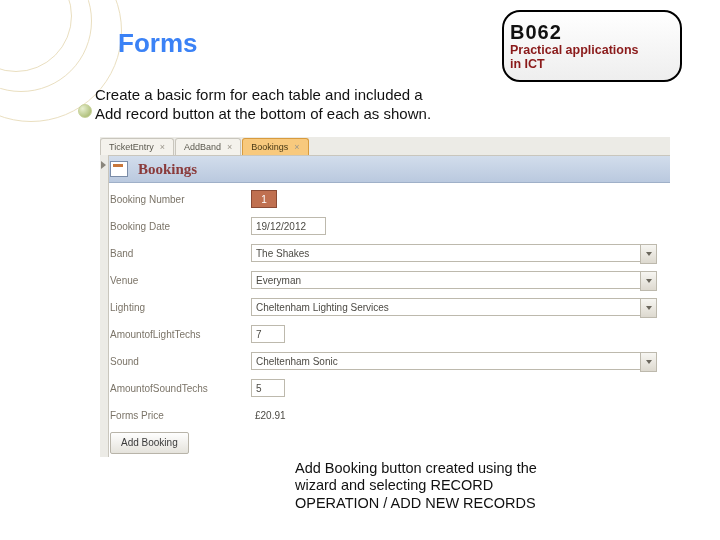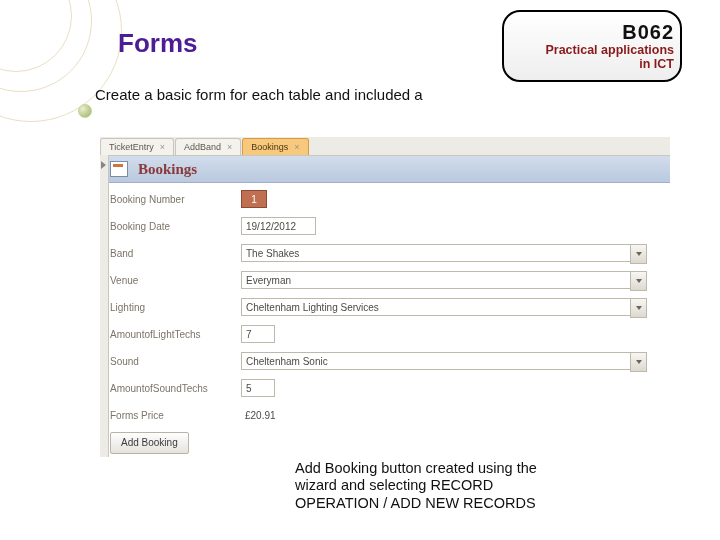--- a/index.html
+++ b/index.html
@@ -1,37 +1,37 @@
 <!DOCTYPE html>
 <html><head>
 <meta charset="utf-8">
 <style>
 html,body{margin:0;padding:0;width:720px;height:540px;background:#fff;font-family:Arial,Helvetica,sans-serif;position:relative;overflow:hidden}
 .bg-circle{position:absolute;border:1px solid #eadfc0;border-radius:50%}
 .c1{width:180px;height:180px;left:-60px;top:-60px}
 .c2{width:140px;height:140px;left:-50px;top:-50px}
 .c3{width:110px;height:110px;left:-40px;top:-40px}
-.slide-title{position:absolute;left:118px;top:28px;font-size:26px;font-weight:bold;color:#4c1d95}
-.badge{position:absolute;right:38px;top:10px;width:180px;height:72px;border:2px solid #000;border-radius:18px;background:linear-gradient(#fff,#eee);display:flex;flex-direction:column;align-items:flex-end;justify-content:center;padding:2px 6px;box-sizing:border-box}
+.slide-title{position:absolute;left:118px;top:28px;font-size:26px;font-weight:bold;color:#3b82f6}
+.badge{position:absolute;right:38px;top:10px;width:180px;height:72px;border:2px solid #000;border-radius:18px;background:linear-gradient(#fff,#eee);display:flex;flex-direction:column;align-items:flex-start;justify-content:center;padding:2px 6px;box-sizing:border-box}
 .badge-code{font-family:'Arial Black',sans-serif;font-size:20px;font-weight:900;color:#111;letter-spacing:1px}
 .badge-line{font-family:'Arial Black',sans-serif;font-size:12.5px;font-weight:900;color:#8a1a1a;line-height:1.1;text-align:center}
 .intro{position:absolute;left:95px;top:86px;font-size:15px;line-height:1.25;color:#111}
 .bullet{position:absolute;left:78px;top:104px;width:12px;height:12px;border-radius:50%;background:radial-gradient(circle at 30% 30%,#e8f0d0,#9db060);border:1px solid #c7d198}
 .screenshot{position:absolute;left:100px;top:137px;width:570px;height:320px;background:#fff}
 .tabbar{height:18px;background:#ecebe6;border-bottom:1px solid #c9c6bd;display:flex;align-items:flex-end;font-size:9px;color:#5a584e}
 .tab{height:16px;display:flex;align-items:center;padding:0 8px;border:1px solid #c9c6bd;border-bottom:none;background:#f4f2ec;margin-right:1px;border-radius:3px 3px 0 0}
 .tab.active{background:#f8c97d;border-color:#d89b3e;color:#4a3a16}
 .tab .x{margin-left:6px;color:#9a958a;font-size:9px}
 .formhdr{height:26px;background:linear-gradient(#d2ddec,#bac9df);border-bottom:1px solid #9fb0c8;display:flex;align-items:center;padding-left:10px}
 .formhdr-icon{width:16px;height:14px;background:#fff;border:1px solid #7a8ca8;margin-right:10px;position:relative}
 .formhdr-icon::before{content:"";position:absolute;left:2px;top:2px;width:10px;height:3px;background:#c9773a}
 .formhdr-title{color:#8a3a3a;font-family:Georgia,serif;font-size:15px;font-weight:bold}
 .formbody{background:#fff;padding:6px 0 0 0}
 .row{display:flex;align-items:center;margin:0 0 7px 10px;height:20px}
-.lbl{width:131px;font-size:10px;color:#7b7468}
+.lbl{width:141px;font-size:10px;color:#7b7468}
 .fld{position:relative;height:18px;border:1px solid #bdb9ad;background:#fff;font-size:10px;color:#4c4a44;display:flex;align-items:center;padding:0 4px;box-sizing:border-box}
 .fld.tiny{width:26px;background:#c07050;border-color:#8a4a34;color:#fff;justify-content:center}
 .fld.short{width:75px}
 .fld.sm{width:34px}
 .fld.price{width:60px;border:none}
 .fld.long{width:406px}
 .dd-btn{position:absolute;right:-1px;top:-1px;width:15px;height:18px;background:linear-gradient(#f7f6f2,#ddd9cf);border:1px solid #bdb9ad;display:flex;align-items:center;justify-content:center}
 .dd-btn::after{content:"";border-left:3px solid transparent;border-right:3px solid transparent;border-top:4px solid #6a665c}
 .btnrow{margin:6px 0 0 10px}
 .addbtn{display:inline-block;height:20px;line-height:20px;padding:0 10px;font-size:10px;color:#3a3a3a;background:linear-gradient(#fefefe,#e5e3dc);border:1px solid #b8b4a9;border-radius:2px}
@@ -50,20 +50,21 @@
 
 <div class="badge">
   <div class="badge-code">B062</div>
   <div class="badge-line">Practical applications</div>
   <div class="badge-line">in ICT</div>
 </div>
 
 <div class="bullet"></div>
 <div class="intro">
   <div>Create a basic form for each table and included a</div>
+  <div>Add record button at the bottom of each as shown.</div>
 </div>
 
 <div class="screenshot">
   <div class="recsel"></div>
   <div class="tabbar">
     <div class="tab">
         <span>TicketEntry</span>
         <span class="x">×</span>
       </div>
     <div class="tab">

